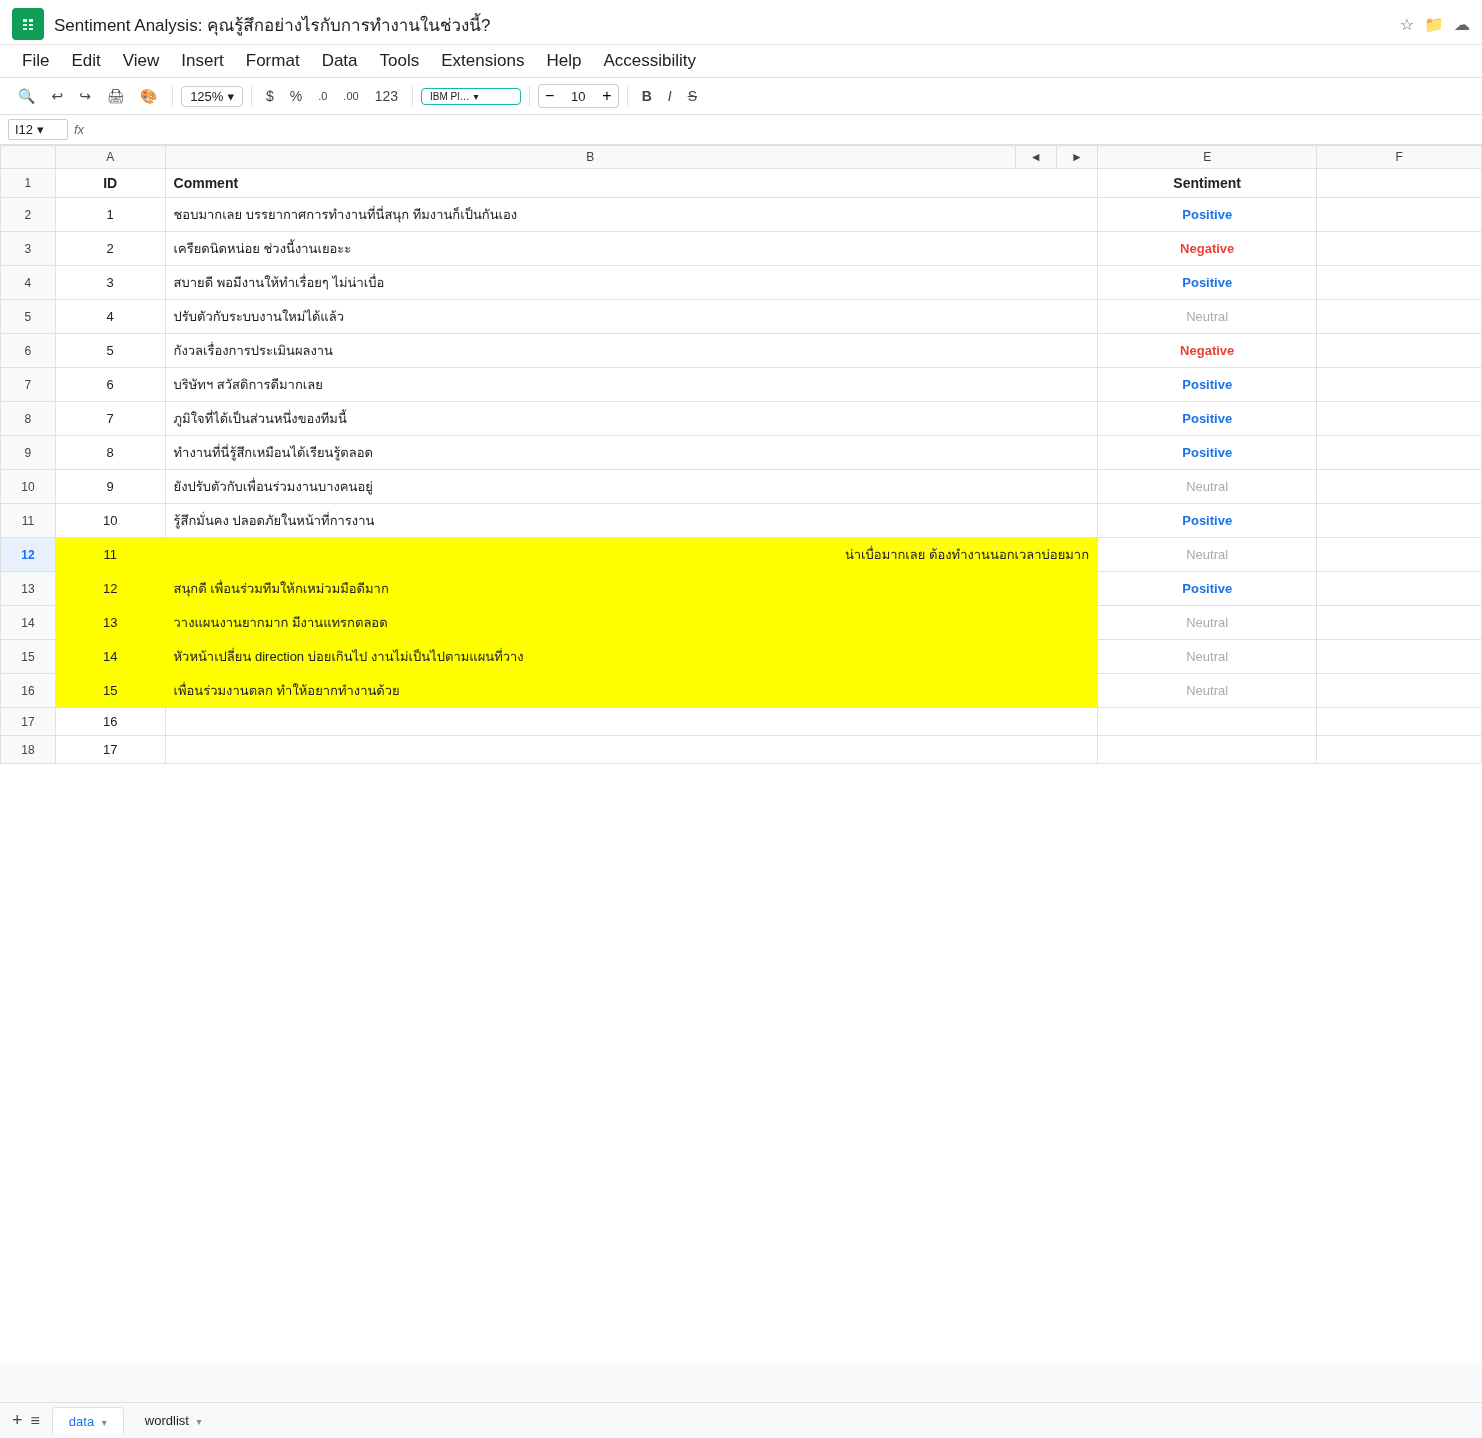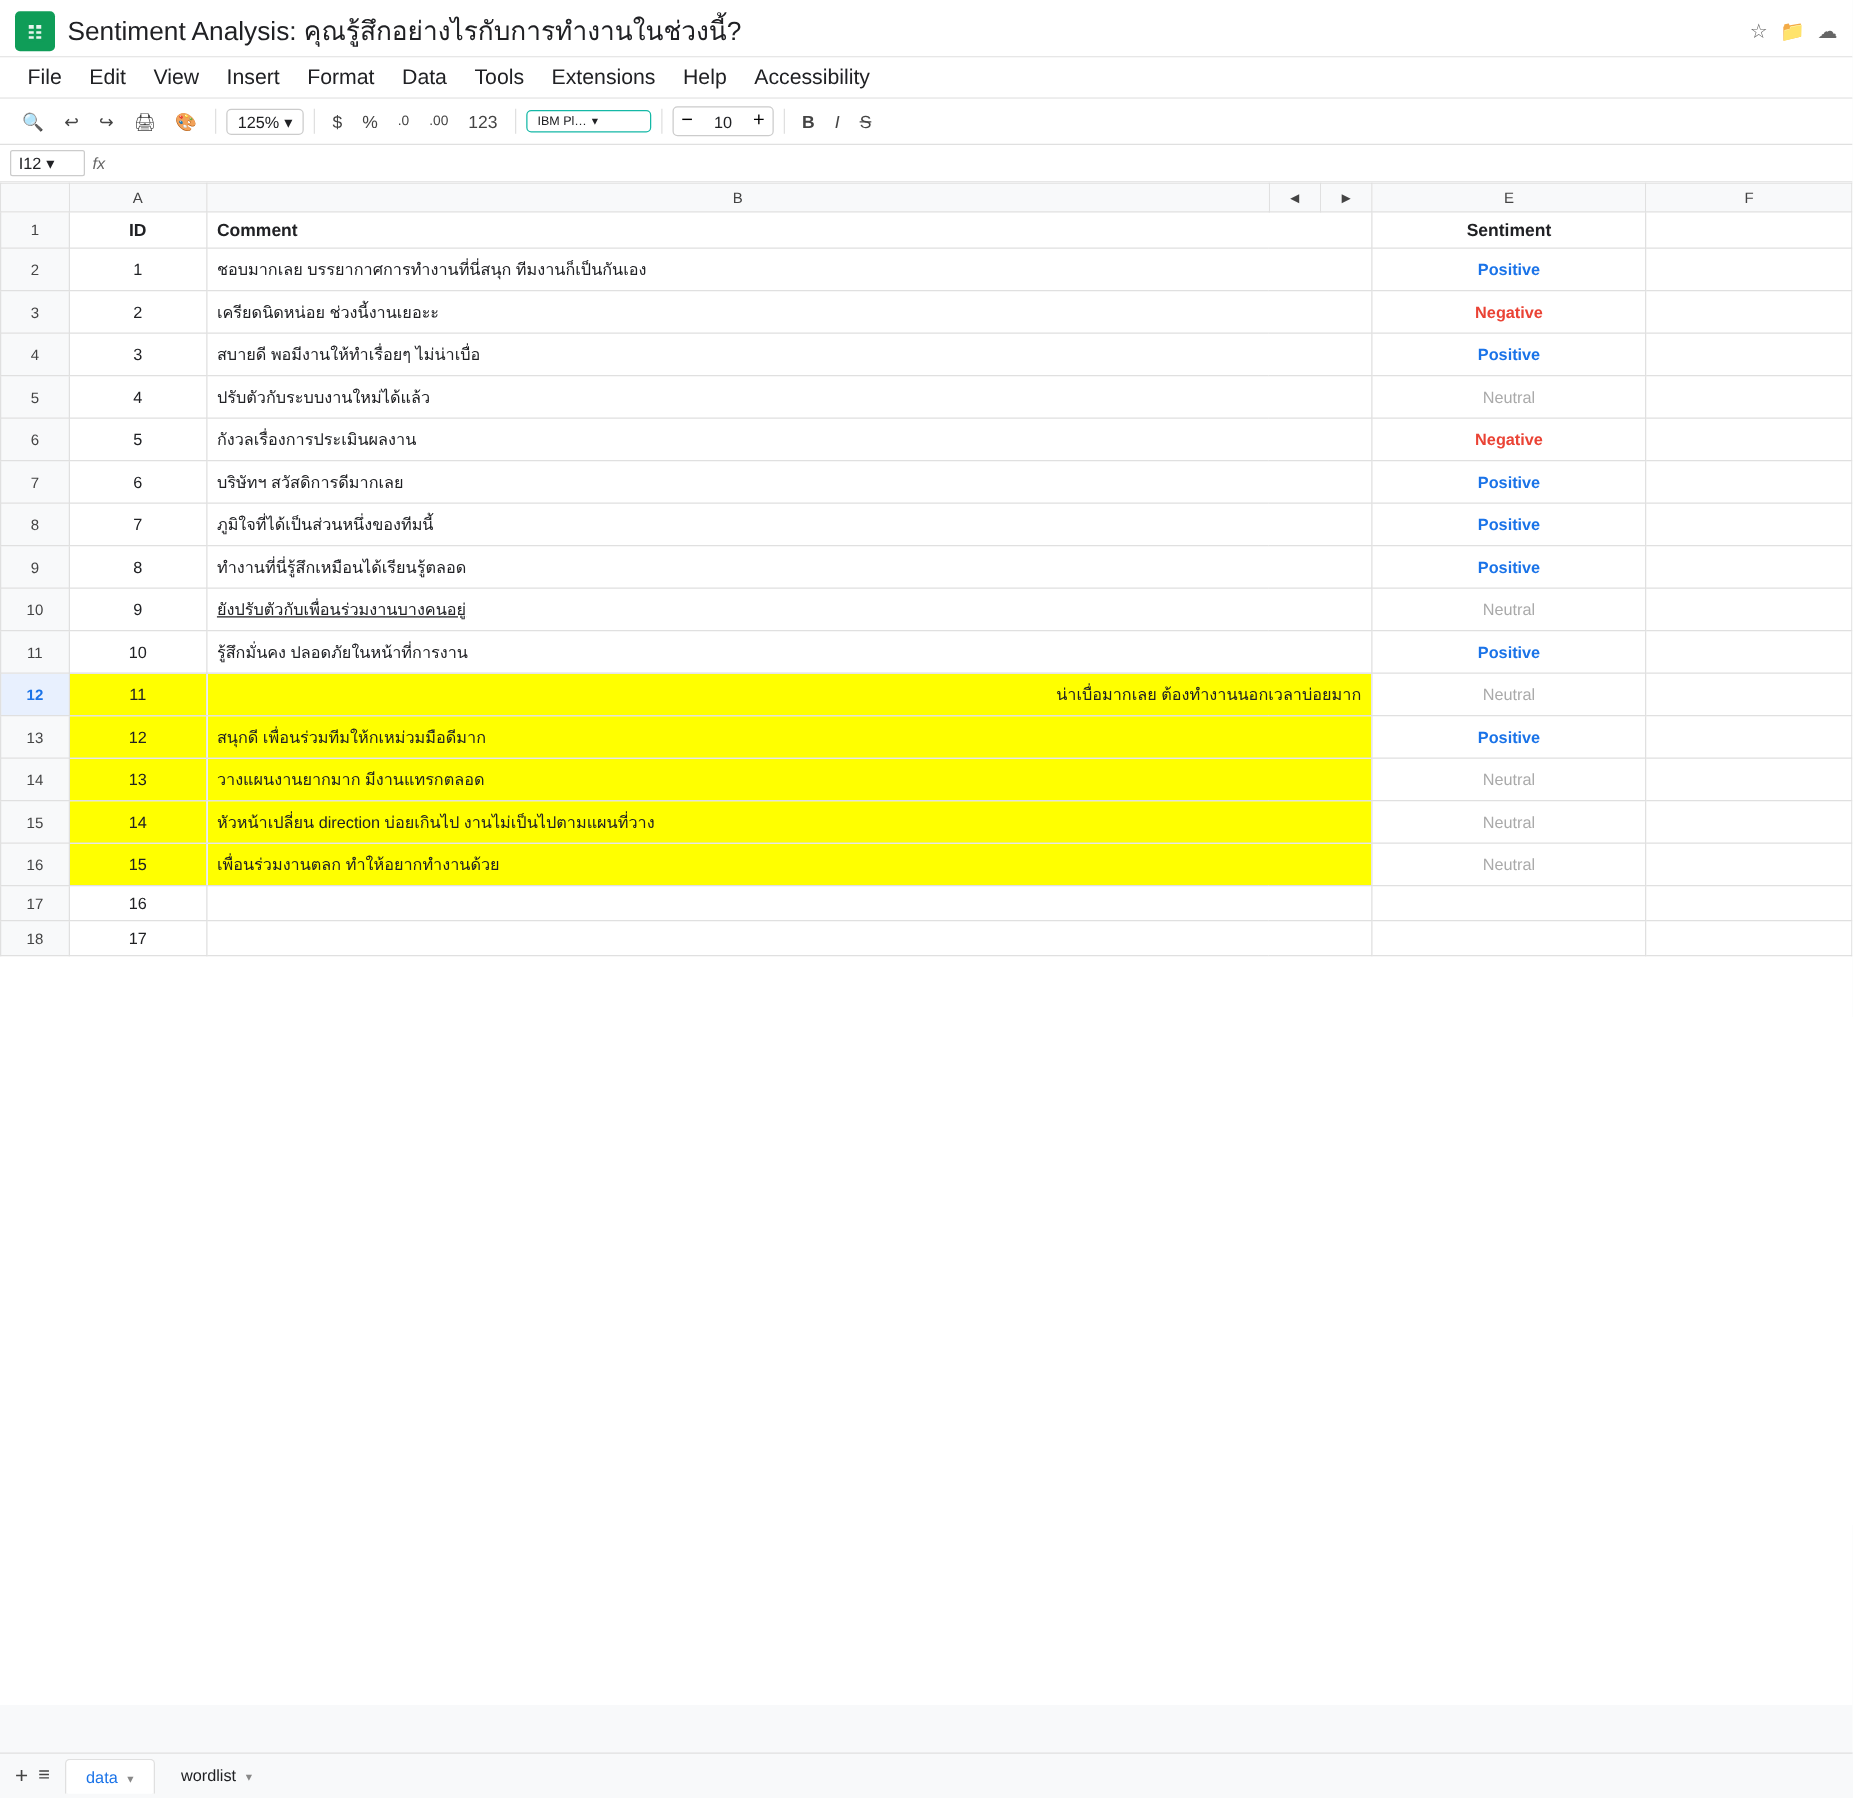--- a/index.html
+++ b/index.html
@@ -8,21 +8,21 @@
     
     .title-bar {
       display: flex; align-items: center; padding: 8px 12px 4px 12px;
       background: #fff; border-bottom: 1px solid #e0e0e0;
     }
     .app-icon {
       width: 32px; height: 32px; background: #0f9d58; border-radius: 4px;
       display: flex; align-items: center; justify-content: center; margin-right: 10px;
     }
     .app-icon svg { width: 20px; height: 20px; }
-    .title-text { font-size: 21px; color: #202124; font-weight: 400; flex: 1; }
+    .title-text { font-size: 17px; color: #202124; font-weight: 400; flex: 1; }
     .title-icons { display: flex; gap: 10px; align-items: center; color: #666; }
     .title-icons span { font-size: 16px; cursor: pointer; }
 
     
     .menu-bar {
       display: flex; align-items: center; padding: 2px 12px;
       background: #fff; border-bottom: 1px solid #e0e0e0; gap: 2px;
     }
     .menu-item {
       padding: 4px 10px; font-size: 17px; color: #202124;
@@ -278,21 +278,21 @@
         <tr>
           <td class="row-num">9</td>
           <td class="cell-center">8</td>
           <td colspan="3" class="" style="overflow: hidden; text-overflow: ellipsis;">ทำงานที่นี่รู้สึกเหมือนได้เรียนรู้ตลอด</td>
           <td class="cell-center sentiment-positive">Positive</td>
           <td></td>
         </tr>
         <tr>
           <td class="row-num">10</td>
           <td class="cell-center">9</td>
-          <td colspan="3" class="" style="overflow: hidden; text-overflow: ellipsis; text-decoration: underline;">ยังปรับตัวกับเพื่อนร่วมงานบางคนอยู่</td>
+          <td colspan="3" class="" style="overflow: hidden; text-overflow: ellipsis;">ยังปรับตัวกับเพื่อนร่วมงานบางคนอยู่</td>
           <td class="cell-center sentiment-neutral">Neutral</td>
           <td></td>
         </tr>
         <tr>
           <td class="row-num">11</td>
           <td class="cell-center">10</td>
           <td colspan="3" class="" style="overflow: hidden; text-overflow: ellipsis;">รู้สึกมั่นคง ปลอดภัยในหน้าที่การงาน</td>
           <td class="cell-center sentiment-positive">Positive</td>
           <td></td>
         </tr>

